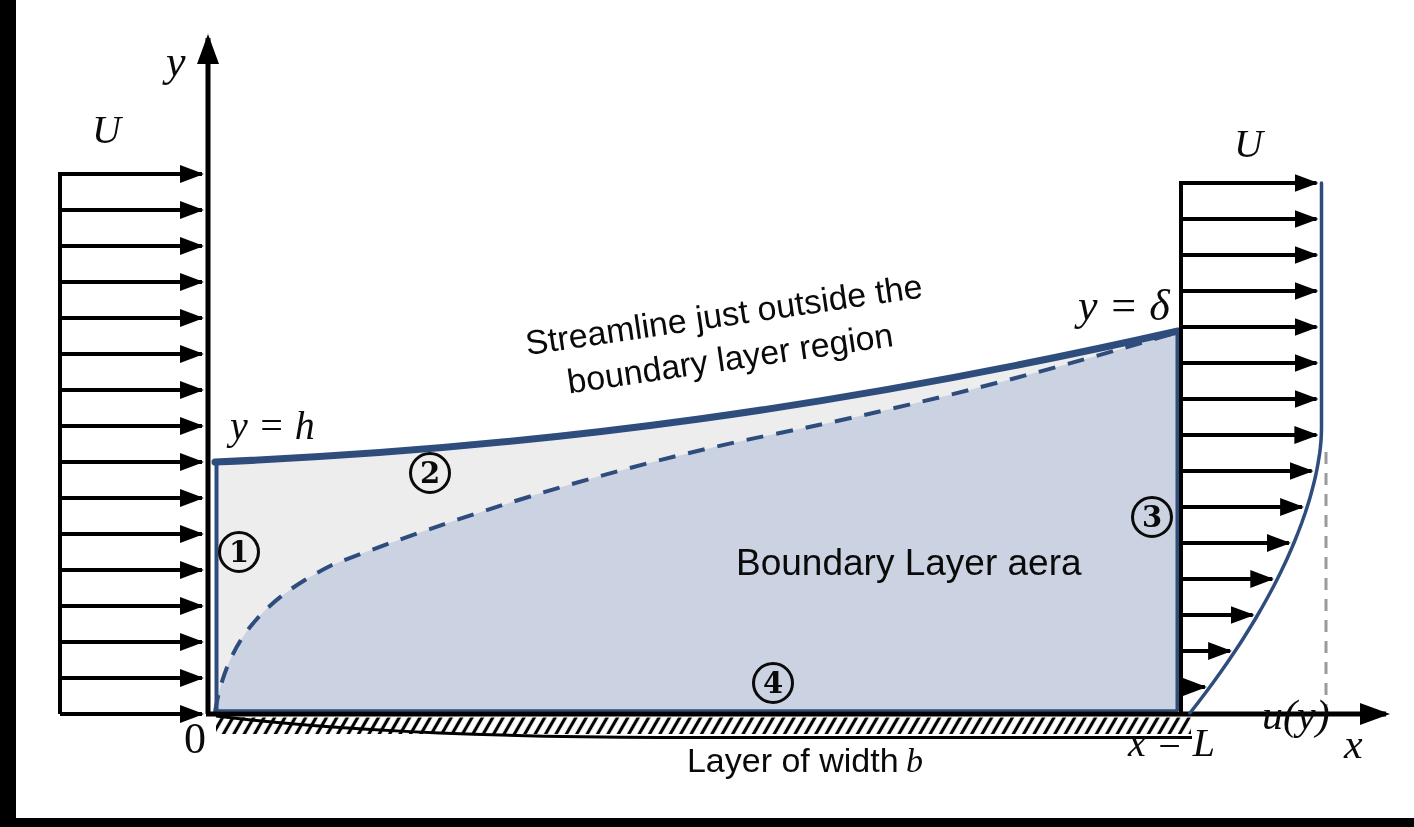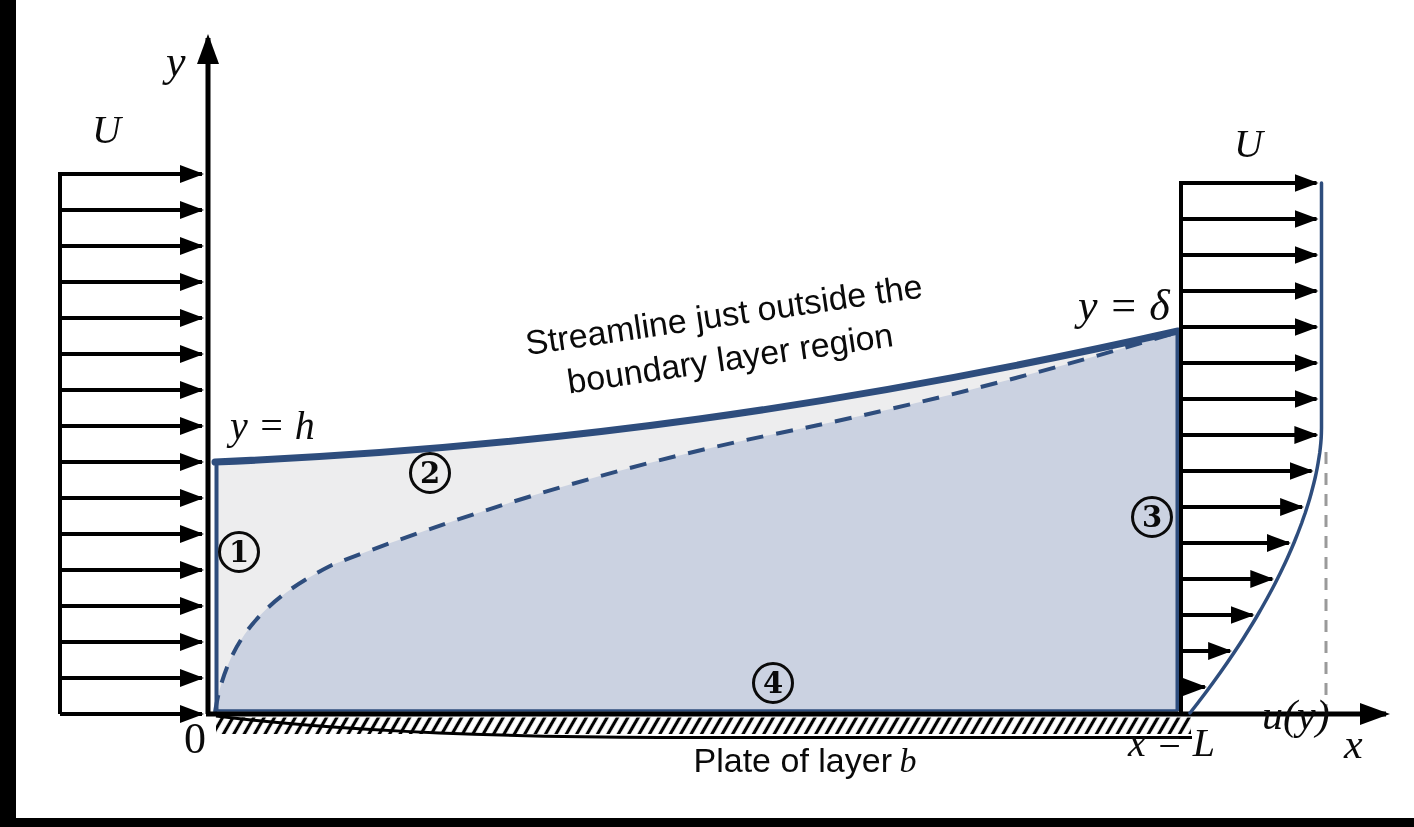--- a/index.html
+++ b/index.html
@@ -105,28 +105,29 @@
   <div class="math upright" style="left:184px;top:713px;font-size:44px;">0</div>
 
   <div class="math" style="left:92px;top:106px;font-size:40px;">U</div>
   <div class="math" style="left:1234px;top:120px;font-size:40px;">U</div>
 
   <div class="math" style="left:224px;top:402px;font-size:40px;margin-left:6px;">y = h</div>
   <div class="math" style="left:1078px;top:280px;font-size:44px;">y = δ</div>
   <div class="math" style="left:1262px;top:643px;font-size:42px;margin-top:48px;">u(y)</div>
   <div class="math" style="left:1128px;top:719px;font-size:40px;">x = L</div>
 
+  <div class="sans region-label">Boundary Layer aera</div>
 
   <div class="sans stream-note">
     <div>Streamline just outside the</div>
     <div>boundary layer region</div>
   </div>
 
   <div class="sans plate-caption">
-    <span>Plate of layer</span><span class="var">b</span>
+    <span>Layer of width</span><span class="var">b</span>
   </div>
 
   <div class="cnum" style="left:218px;top:531px;">
     <span>1</span>
   </div>
   <div class="cnum" style="left:409px;top:452px;">
     <span>2</span>
   </div>
   <div class="cnum" style="left:1131px;top:496px;">
     <span>3</span>

